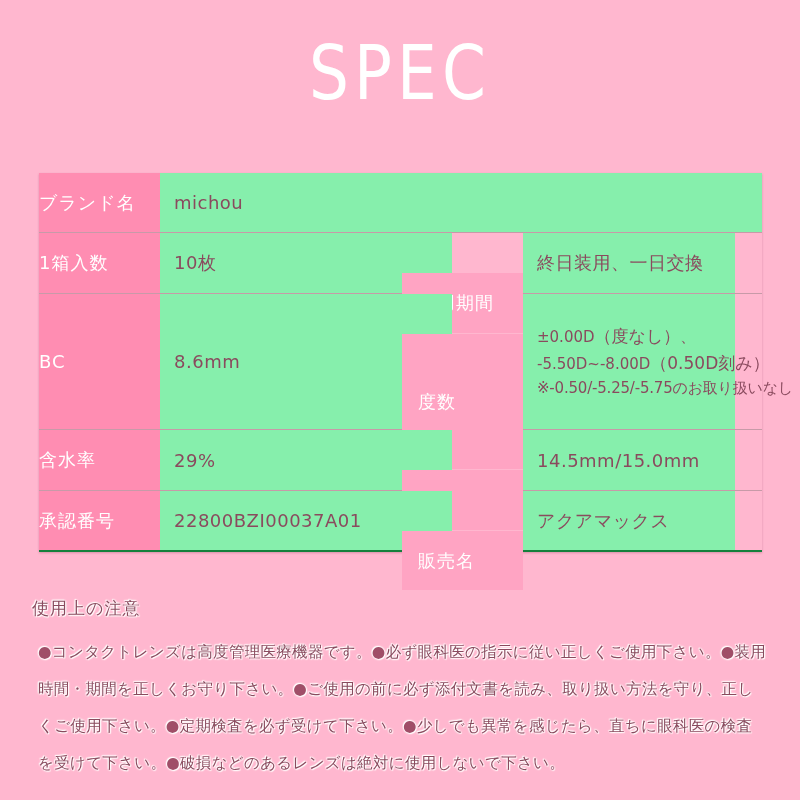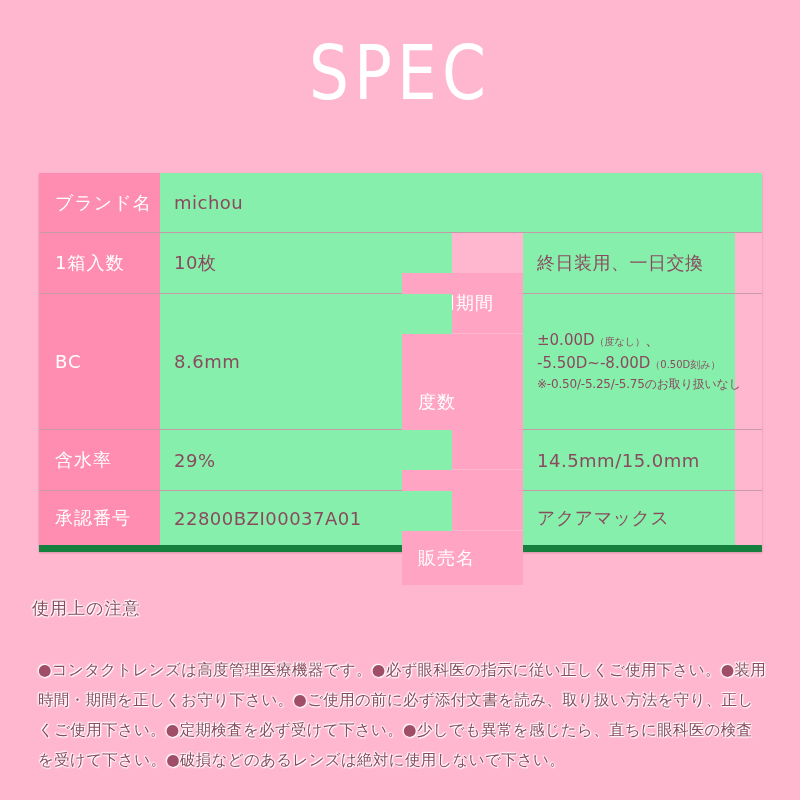--- a/index.html
+++ b/index.html
@@ -31,34 +31,33 @@
     width: 723px;
     height: 379px;
     box-shadow: 0 1px 2px rgba(150, 70, 100, 0.35);
   }
   .row {
     position: absolute;
     left: 0;
     width: 723px;
     border-bottom: 1px solid #c79aa8;
   }
-  .row:last-child { border-bottom: 7px solid #15803d; }
+  .row:last-child { border-bottom: 2px solid #15803d; }
   .cell {
     position: absolute;
     top: 0;
     height: 100%;
     display: flex;
     align-items: center;
   }
   .hdr-l {
     left: 0; width: 136px;
     background: #ff8db2;
     color: #ffffff;
     font-size: 18px;
-    padding-left: 16px;
     letter-spacing: 1px;
   }
   .hdr-r {
     left: 363px; width: 121px;
     background: #ffa4c3;
     color: #ffffff;
     font-size: 18px;
     padding-left: 16px;
     letter-spacing: 1px;
     margin-top: 40px;
@@ -72,39 +71,39 @@
   }
   .val-l { left: 121px; width: 292px; }
   .val-wide { left: 121px; width: 602px; }
   .val-r { left: 484px; width: 212px; }
   .power-list {
     display: flex;
     flex-direction: column;
     gap: 4px;
   }
   .power-line { font-size: 15px; letter-spacing: 0; white-space: nowrap; }
-  .power-line .small { font-size: 10px; }
-  .power-note { font-size: 12px; white-space: nowrap; letter-spacing: -0.2px; }
+  .power-line .small { font-size: 17px; }
+  .power-note { font-size: 15px; white-space: nowrap; letter-spacing: -0.2px; }
 
   .notes-title {
     position: absolute;
     left: 32px;
     top: 597px;
     font-size: 17px;
     color: #8a4a5e;
     letter-spacing: 1px;
     text-shadow: 0 0 2px #fff, 0 0 2px #fff, 0 0 3px #fff, 1px 1px 1px #fff, -1px -1px 1px #fff;
   }
   .notes-body {
     position: absolute;
     left: 38px;
-    top: 655px;
+    top: 634px;
     width: 730px;
     font-size: 15.5px;
-    line-height: 30px;
+    line-height: 37px;
     color: #8a4a5e;
     text-shadow: 0 0 2px #fff, 0 0 2px #fff, 0 0 3px #fff, 1px 1px 1px #fff, -1px -1px 1px #fff;
     letter-spacing: 0.3px;
   }
   .notes-body .bullet { color: #a04e68; }
 </style>
 </head>
 <body>
 
 <div class="title">SPEC</div>

